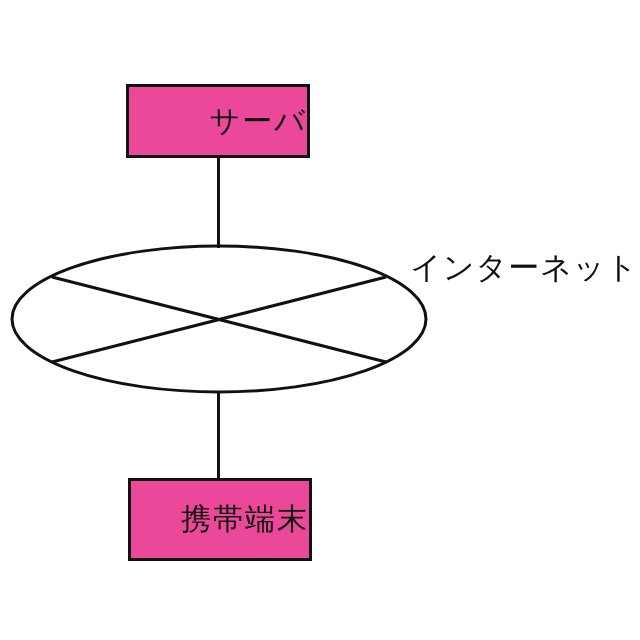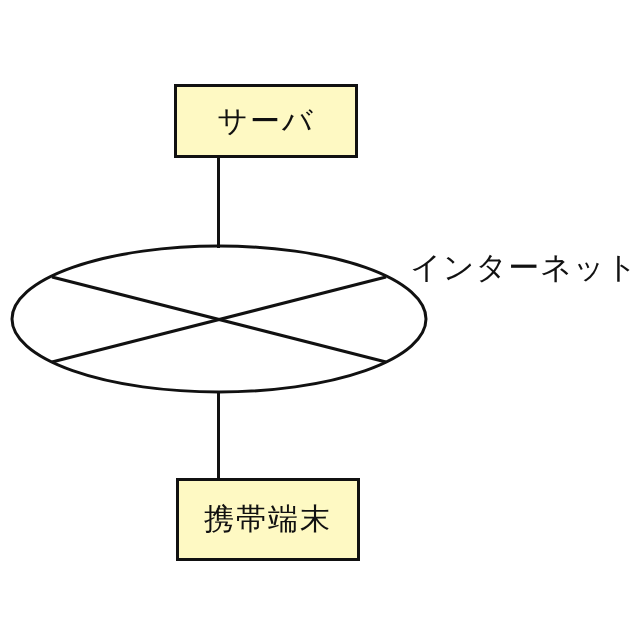--- a/index.html
+++ b/index.html
@@ -19,29 +19,28 @@
     position: absolute;
     left: 0;
     top: 0;
     width: 640px;
     height: 640px;
   }
   .node-box {
     position: absolute;
     box-sizing: border-box;
     border: 3px solid #111111;
-    background: #fef9c3;
+    background: #ec4899;
     display: flex;
     align-items: center;
-    justify-content: center;
+    justify-content: flex-end;
     font-size: 30px;
     font-weight: 500;
     letter-spacing: 2px;
     white-space: nowrap;
-    margin-left: 48px;
   }
   #server-node {
     left: 126px;
     top: 84px;
     width: 184px;
     height: 74px;
   }
   #mobile-node {
     left: 128px;
     top: 478px;

